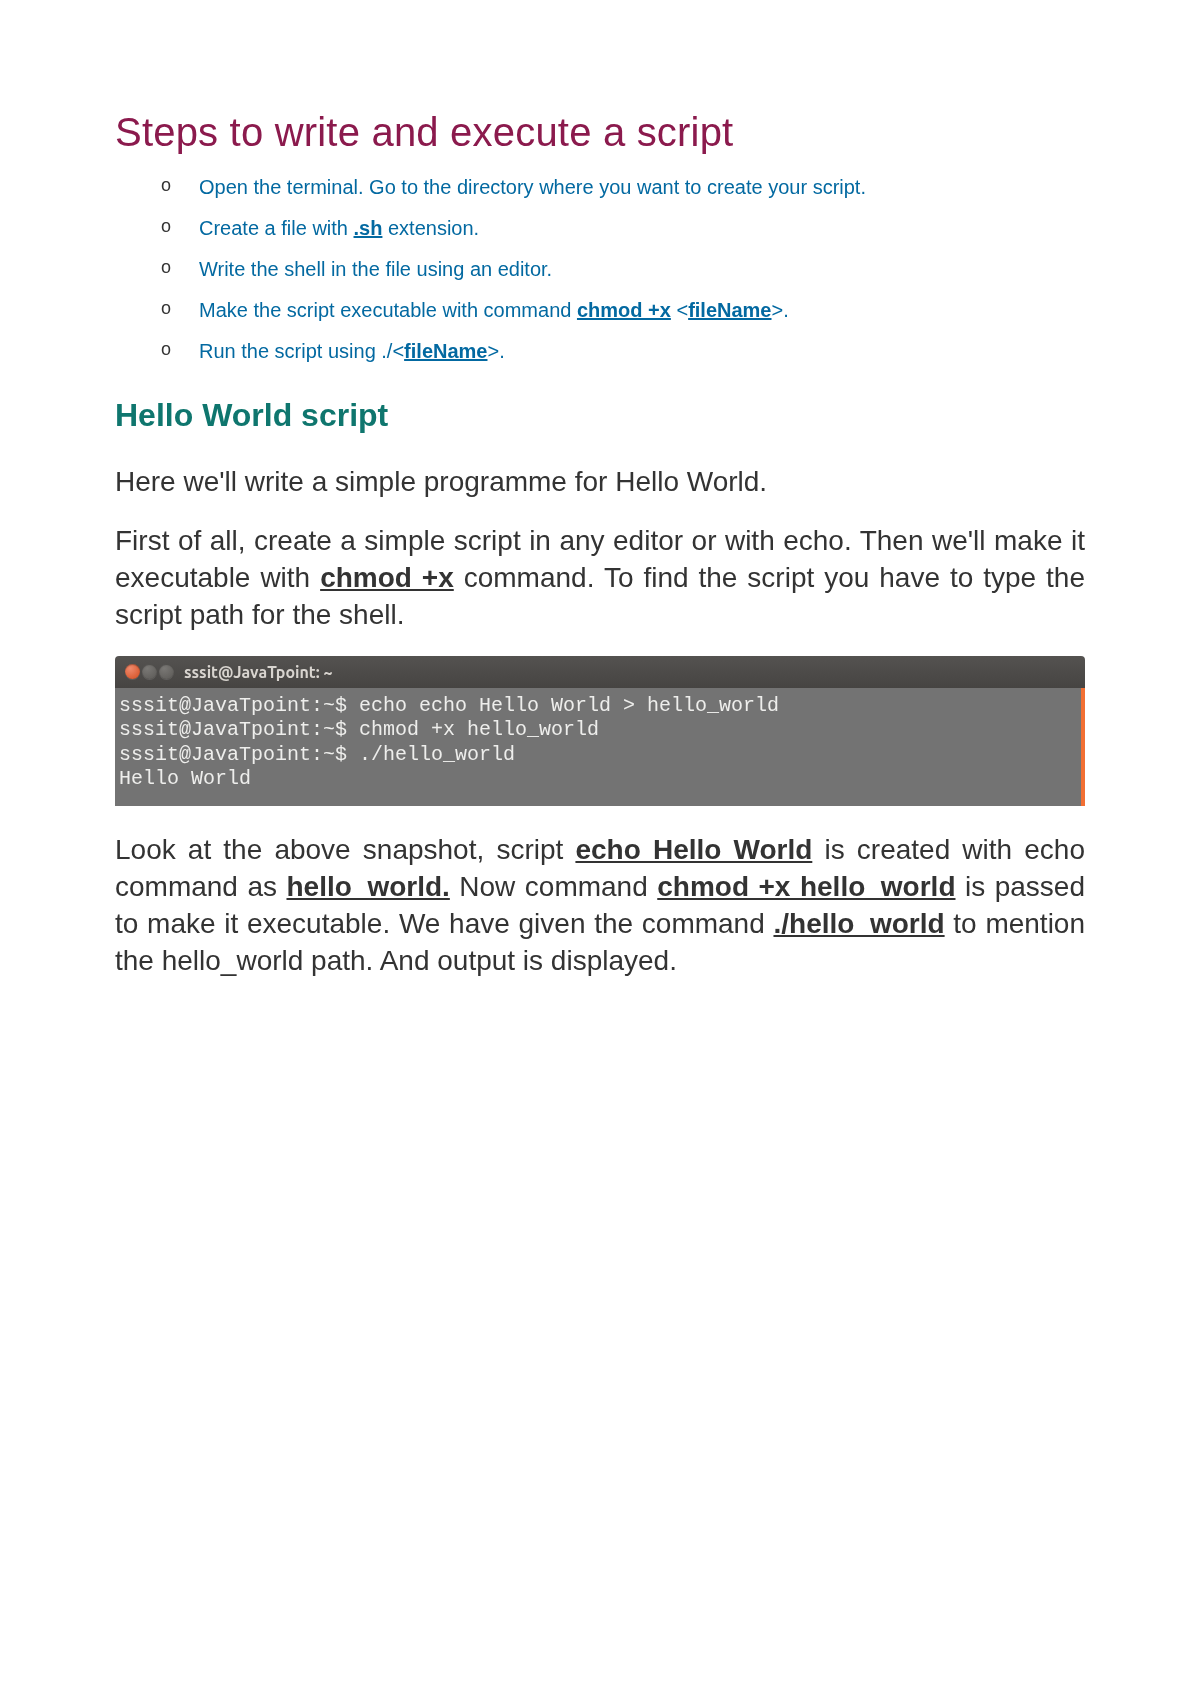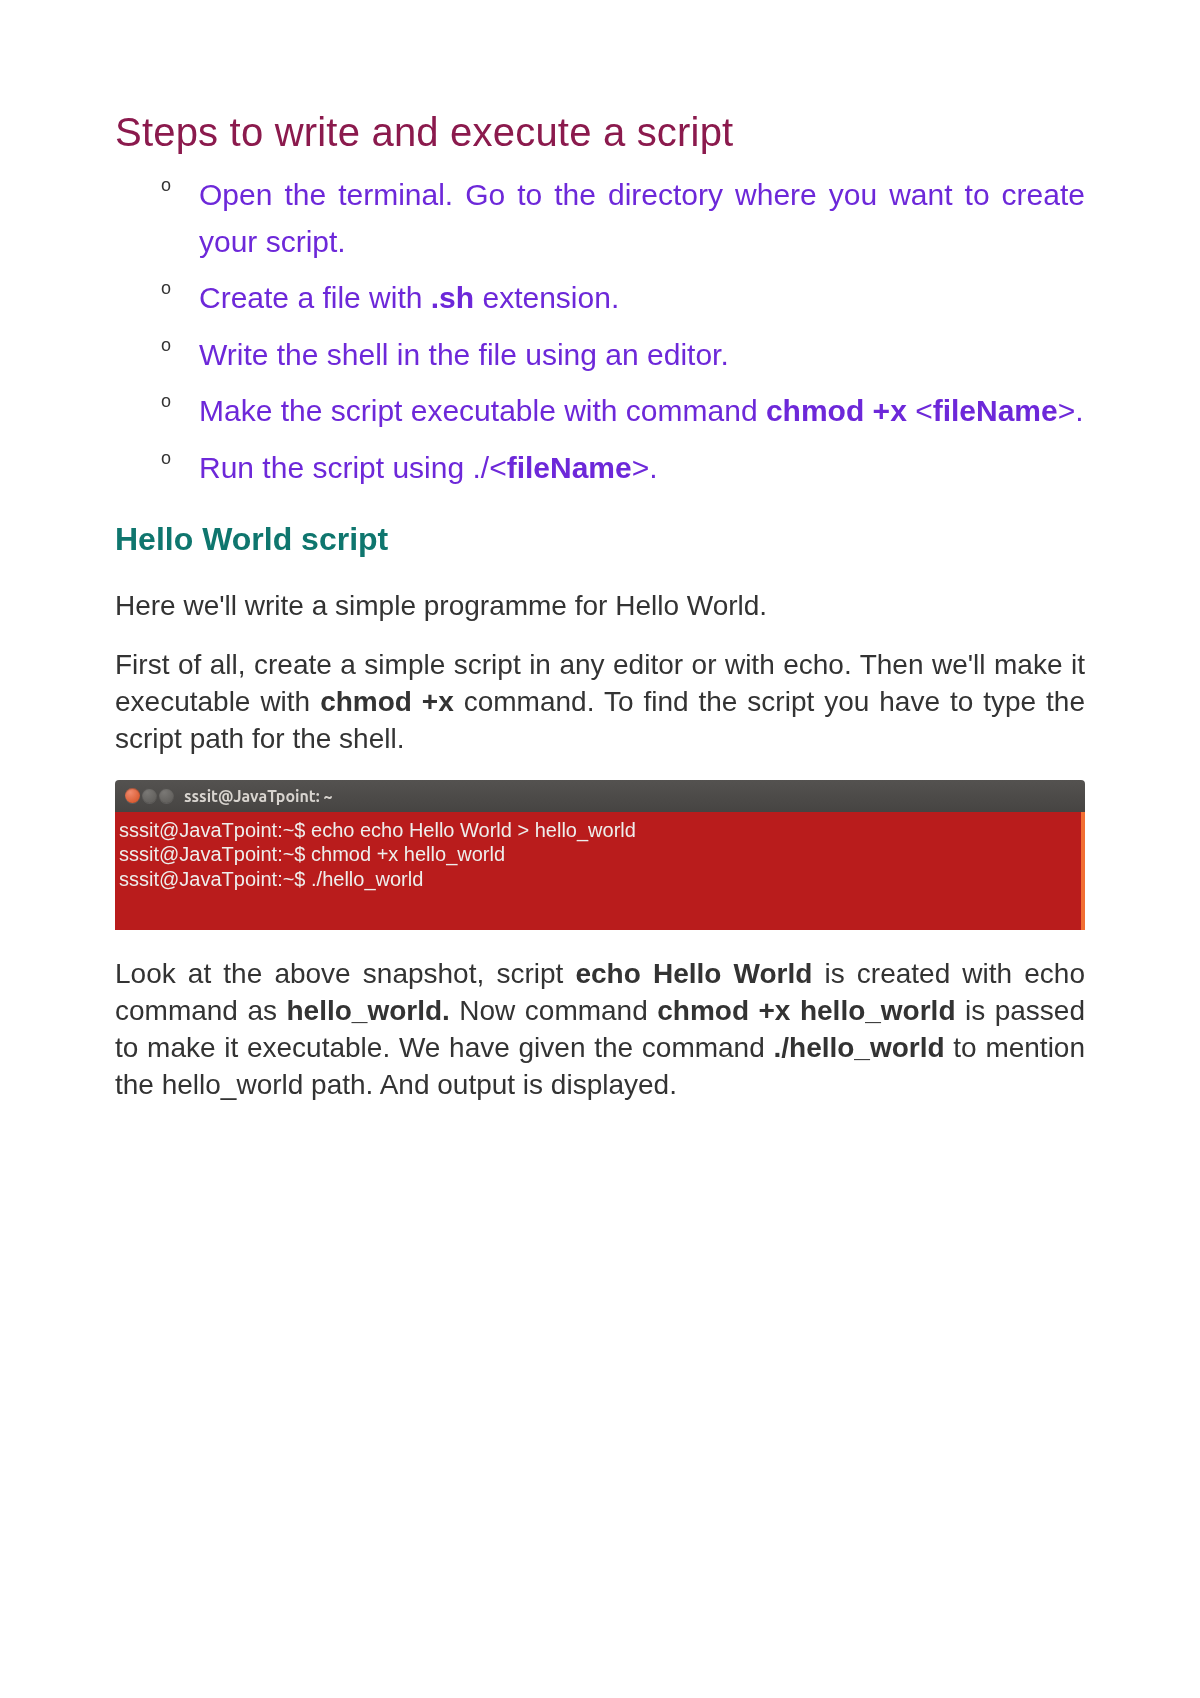--- a/index.html
+++ b/index.html
@@ -22,23 +22,23 @@
       margin-bottom: 17px;
       letter-spacing: 0.2px;
     }
     ul.steps {
       list-style: none;
       margin-left: 56px;
       margin-bottom: 30px;
     }
     ul.steps li {
       position: relative;
-      font-size: 30px;
+      font-size: 20px;
       line-height: 1.55;
-      color: #6d28d9;
+      color: #0369a1;
       margin-bottom: 10px;
       padding-left: 28px;
       text-align: justify;
     }
     ul.steps li::before {
       content: "o";
       position: absolute;
       left: -10px;
       top: 0;
       font-size: 18px;
@@ -53,20 +53,21 @@
     }
     p.para {
       font-size: 28px;
       line-height: 1.32;
       color: #333333;
       margin-bottom: 22px;
       text-align: justify;
     }
     .bold {
       font-weight: 700;
+      text-decoration: underline;
     }
     .terminal-wrap {
       margin-top: 10px;
       margin-bottom: 26px;
     }
     .terminal {
       border-radius: 4px 4px 0 0;
       overflow: hidden;
       width: 100%;
     }
@@ -89,23 +90,23 @@
     .term-btn.min   { background: radial-gradient(circle at 35% 30%, #7a7875, #5a5855); }
     .term-btn.max   { background: radial-gradient(circle at 35% 30%, #7a7875, #5a5855); }
     .term-title {
       color: #d8d4cf;
       font-family: "Ubuntu", "Segoe UI", Arial, sans-serif;
       font-size: 16px;
       font-weight: 700;
       margin-left: 8px;
     }
     .term-body {
-      background: #b91c1c;
+      background: #737373;
       padding: 6px 8px 6px 4px;
-      font-family: Liberation Sans, sans-serif;
+      font-family: Liberation Mono, monospace;
       font-size: 20px;
       line-height: 1.22;
       color: #eeeeec;
       border-right: 4px solid #f26f33;
       min-height: 118px;
     }
     .term-body .line {
       white-space: pre;
     }
     .para-after .bold { font-weight: 700; }
@@ -136,19 +137,20 @@
     <div class="term-titlebar">
       <span class="term-btn close"></span>
       <span class="term-btn min"></span>
       <span class="term-btn max"></span>
       <span class="term-title">sssit@JavaTpoint: ~</span>
     </div>
     <div class="term-body">
       <div class="line">sssit@JavaTpoint:~$ echo echo Hello World &gt; hello_world</div>
       <div class="line">sssit@JavaTpoint:~$ chmod +x hello_world</div>
       <div class="line">sssit@JavaTpoint:~$ ./hello_world</div>
+      <div class="line">Hello World</div>
     </div>
   </div>
 </div>
 
 <p class="para para-after">
   <span>Look at the above snapshot, script </span><span class="bold">echo Hello World</span><span> is created with echo command as </span><span class="bold">hello_world.</span><span> Now command </span><span class="bold">chmod +x hello_world</span><span> is passed to make it executable. We have given the command </span><span class="bold">./hello_world</span><span> to mention the hello_world path. And output is displayed.</span>
 </p>
 
 </body></html>

